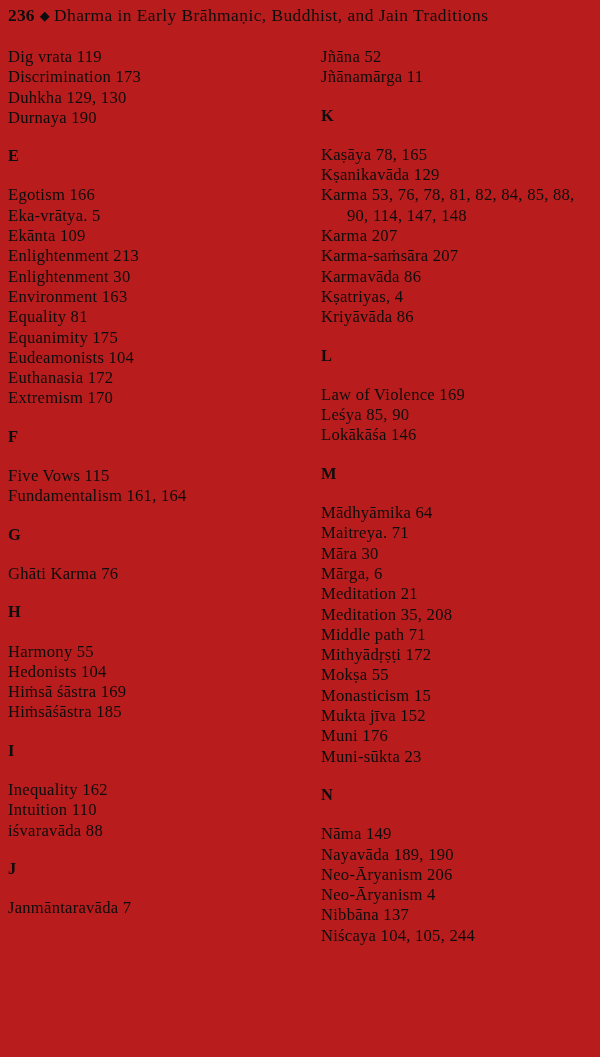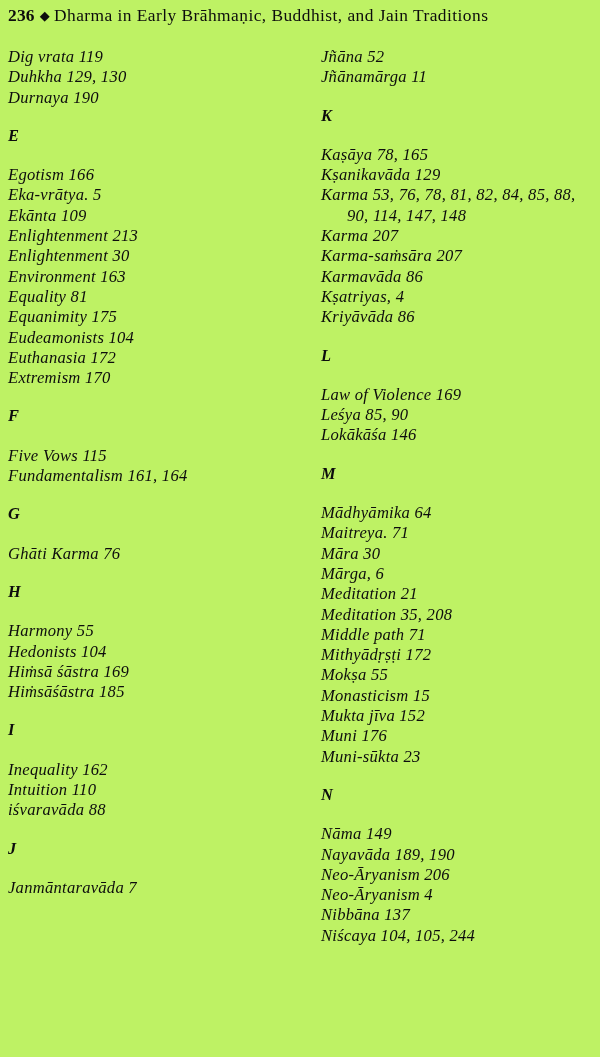--- a/index.html
+++ b/index.html
@@ -12,21 +12,21 @@
     height: 1057px;
     overflow: hidden;
     font-family: "Liberation Serif", "DejaVu Serif", serif;
     color: #0d0d0d;
     position: relative;
   }
   .page {
     position: relative;
     width: 600px;
     height: 1057px;
-    background: #bef264;
+    background: #b91c1c;
   }
 
   
   .runhead {
     position: absolute;
     left: 8px;
     top: 4px;
     width: 584px;
     font-size: 17.4px;
     line-height: 22px;
@@ -51,21 +51,20 @@
   .columns {
     position: absolute;
     left: 0;
     top: 47px;
     width: 600px;
   }
   .col {
     position: absolute;
     top: 0;
     width: 285px;
-    font-style: italic;
   }
   .col-left  { left: 8px; }
   .col-right { left: 321px; }
 
   .entry {
     font-size: 16.6px;
     line-height: 20.3px;
     letter-spacing: 0.25px;
     white-space: nowrap;
   }
@@ -89,20 +88,21 @@
 
 <div class="page">
 
   <div class="runhead">
     <span class="folio">236</span><span class="diamond">◆</span><span class="title">Dharma in Early Brāhmaṇic, Buddhist, and Jain Traditions</span>
   </div>
 
   <div class="columns">
     <div class="col col-left" id="col-left">
         <div class="entry"><span>Dig vrata  119</span></div>
+        <div class="entry"><span>Discrimination  173</span></div>
         <div class="entry"><span>Duhkha  129, 130</span></div>
         <div class="entry"><span>Durnaya  190</span></div>
         <div class="letter">E</div>
         <div class="entry"><span>Egotism  166</span></div>
         <div class="entry"><span>Eka-vrātya.  5</span></div>
         <div class="entry"><span>Ekānta  109</span></div>
         <div class="entry"><span>Enlightenment  213</span></div>
         <div class="entry"><span>Enlightenment  30</span></div>
         <div class="entry"><span>Environment  163</span></div>
         <div class="entry"><span>Equality  81</span></div>

